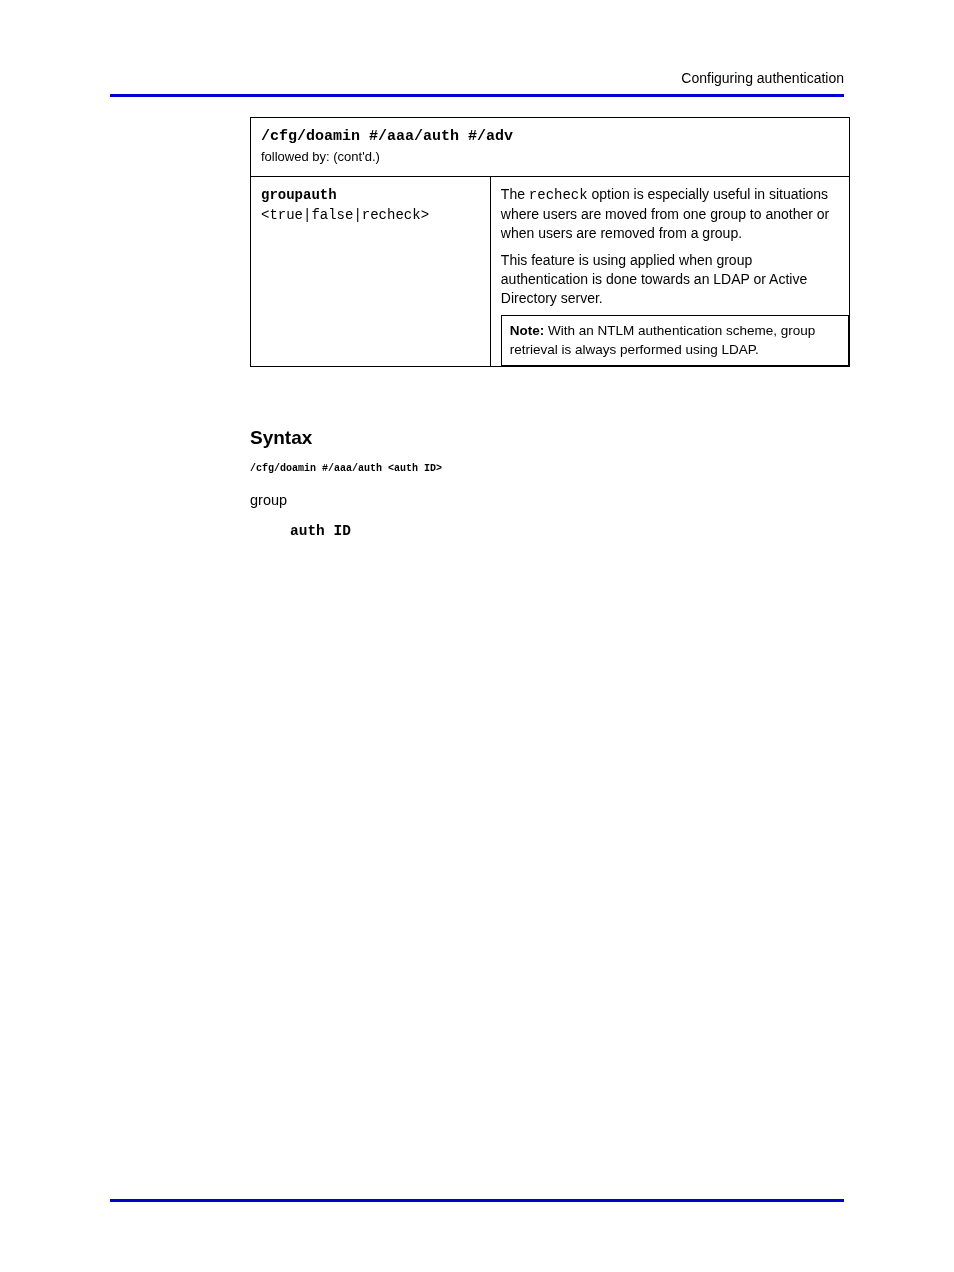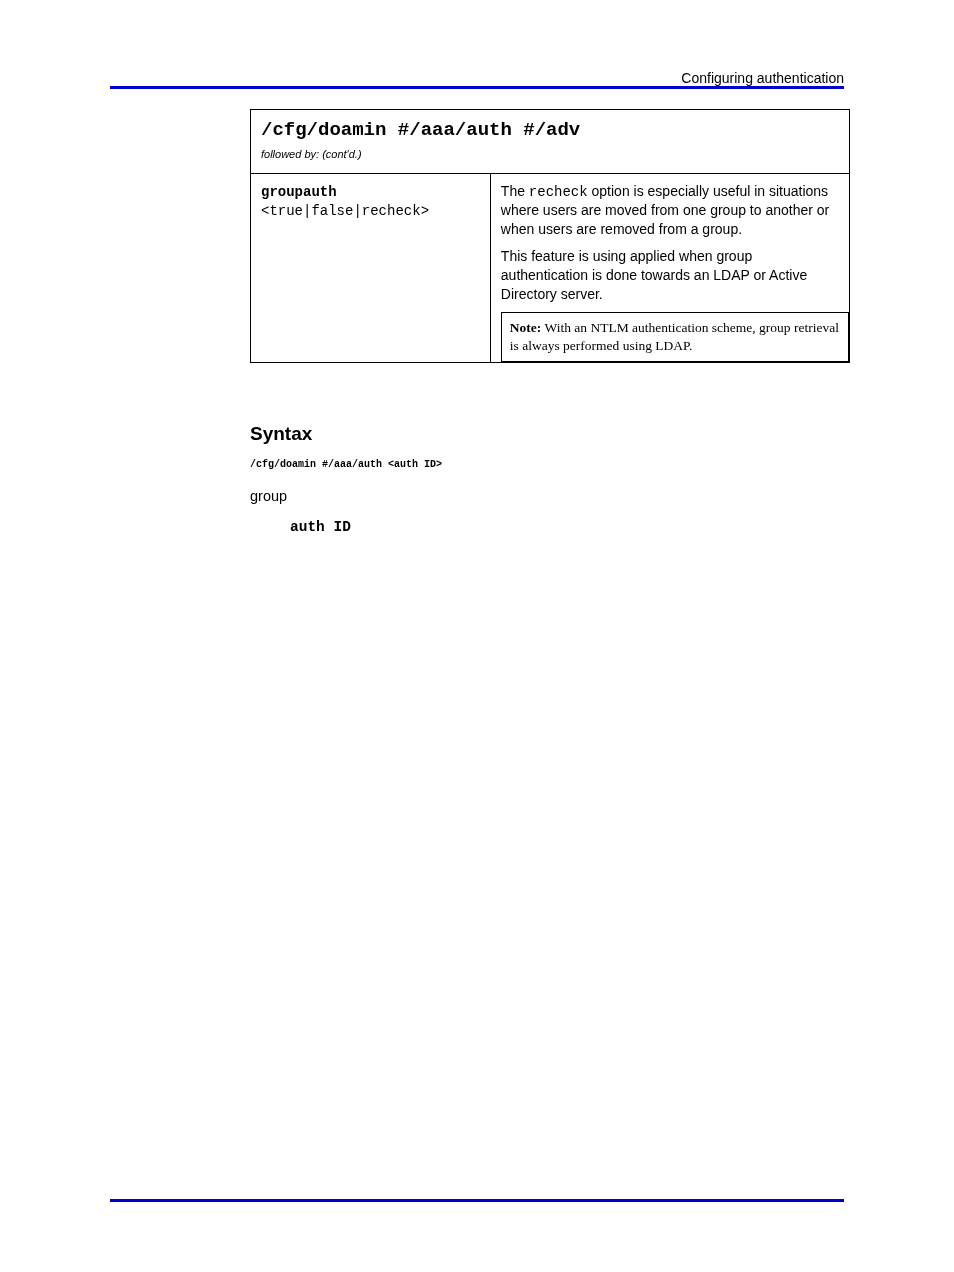--- a/index.html
+++ b/index.html
@@ -15,21 +15,21 @@
   .page {
     padding: 70px 110px 0 110px;
   }
   .top-rule {
     border: none;
     border-top: 3px solid #0000cc;
     margin-bottom: 20px;
   }
   .header-right {
     text-align: right;
-    margin-bottom: 0;
+    margin-bottom: 8px;
     font-size: 14px;
   }
   .table-wrap {
     margin-left: 140px;
     margin-right: 0;
     margin-bottom: 60px;
   }
   table.cmd {
     border-collapse: collapse;
     width: 600px;
@@ -38,39 +38,37 @@
   table.cmd td {
     border: 1.5px solid #000;
     vertical-align: top;
     padding: 8px 10px 10px 10px;
     font-size: 14px;
     line-height: 1.35;
   }
   .cmd-title {
     font-family: "Courier New", monospace;
     font-weight: bold;
-    font-size: 19px;
+    font-size: 15px;
   }
   .subcaption {
-    font-style: italic;
-    font-size: 11px;
+    font-size: 13px;
   }
   .cell-left { width: 240px; }
   .cell-right { width: 360px; padding-bottom: 0 !important; }
   .mono { font-family: Liberation Mono, monospace; }
   .bold { font-weight: bold; }
   .inner-box {
     border: 1px solid #000;
     padding: 6px 8px;
     margin-top: 8px;
     margin-bottom: 0;
     margin-right: -10px;
     font-size: 13.5px;
     line-height: 1.35;
-    font-family: Liberation Serif, serif;
   }
   .h-section {
     margin-left: 140px;
     margin-bottom: 24px;
   }
   .h-section-title {
     font-size: 19px;
     font-weight: bold;
     margin-bottom: 14px;
   }

